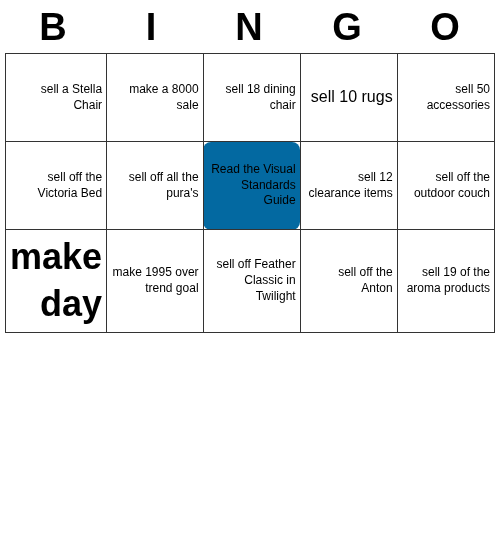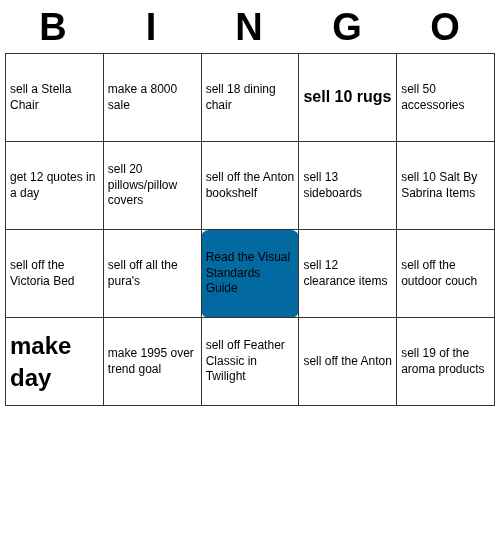--- a/index.html
+++ b/index.html
@@ -27,37 +27,37 @@
       text-align: center;
     }
     .bingo-grid {
       border-collapse: collapse;
       width: 490px;
     }
     .bingo-grid td {
       border: 1.5px solid #333;
       width: 98px;
       height: 88px;
-      text-align: left;
+      text-align: right;
       vertical-align: middle;
       font-size: 12px;
       line-height: 1.3;
       padding: 4px;
     }
     .bingo-grid td.highlighted {
       background-color: #0369a1;
       border-radius: 8px;
     }
     .bingo-grid td.large-text {
-      font-size: 24px;
+      font-size: 36px;
       font-weight: bold;
     }
     .bingo-grid td.medium-text {
       font-size: 16px;
-      font-weight: bold;
+      font-weight: normal;
     }
   </style>
 </head>
 <body>
 
 <div class="bingo-title">
   <span>B</span>
   <span>I</span>
   <span>N</span>
   <span>G</span>
@@ -67,27 +67,20 @@
 <table class="bingo-grid">
   <tbody id="grid-body">
       <tr>
         <td>sell a Stella Chair</td>
         <td>make a 8000 sale</td>
         <td>sell 18 dining chair</td>
         <td class="medium-text">sell 10 rugs</td>
         <td>sell 50 accessories</td>
       </tr>
       <tr>
-        <td>get 12 quotes in a day</td>
-        <td>sell 20 pillows/pillow covers</td>
-        <td>sell off the Anton bookshelf</td>
-        <td>sell 13 sideboards</td>
-        <td>sell 10 Salt By Sabrina Items</td>
-      </tr>
-      <tr>
         <td>sell off the Victoria Bed</td>
         <td>sell off all the pura's</td>
         <td class="highlighted">Read the Visual Standards Guide</td>
         <td>sell 12 clearance items</td>
         <td>sell off the outdoor couch</td>
       </tr>
       <tr>
         <td class="large-text">make day</td>
         <td>make 1995 over trend goal</td>
         <td>sell off Feather Classic in Twilight</td>

